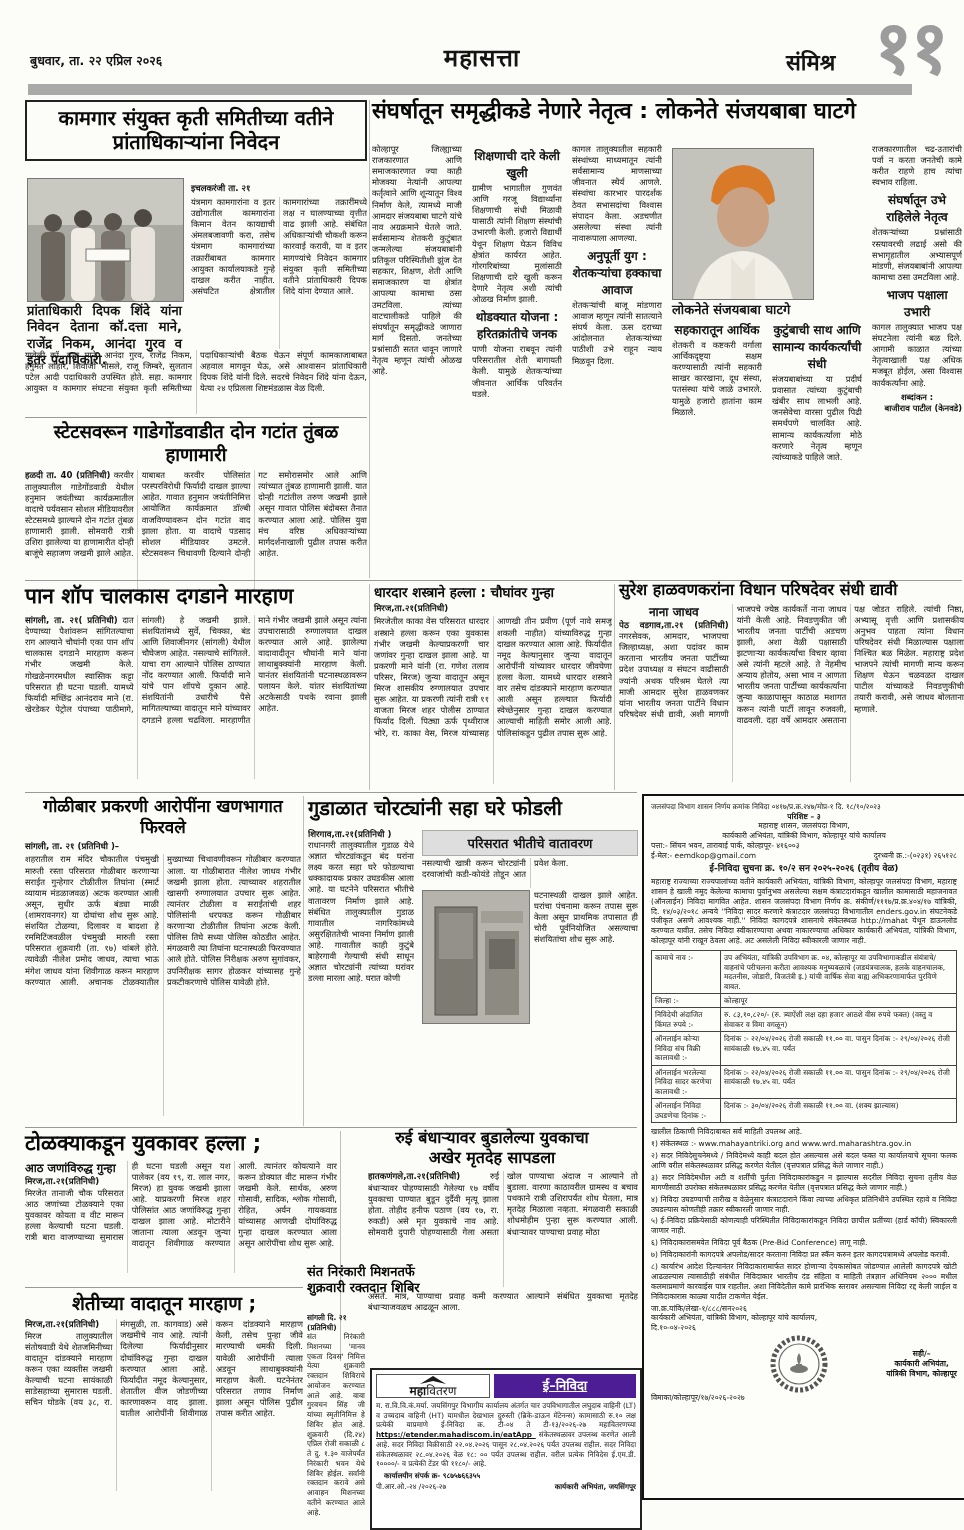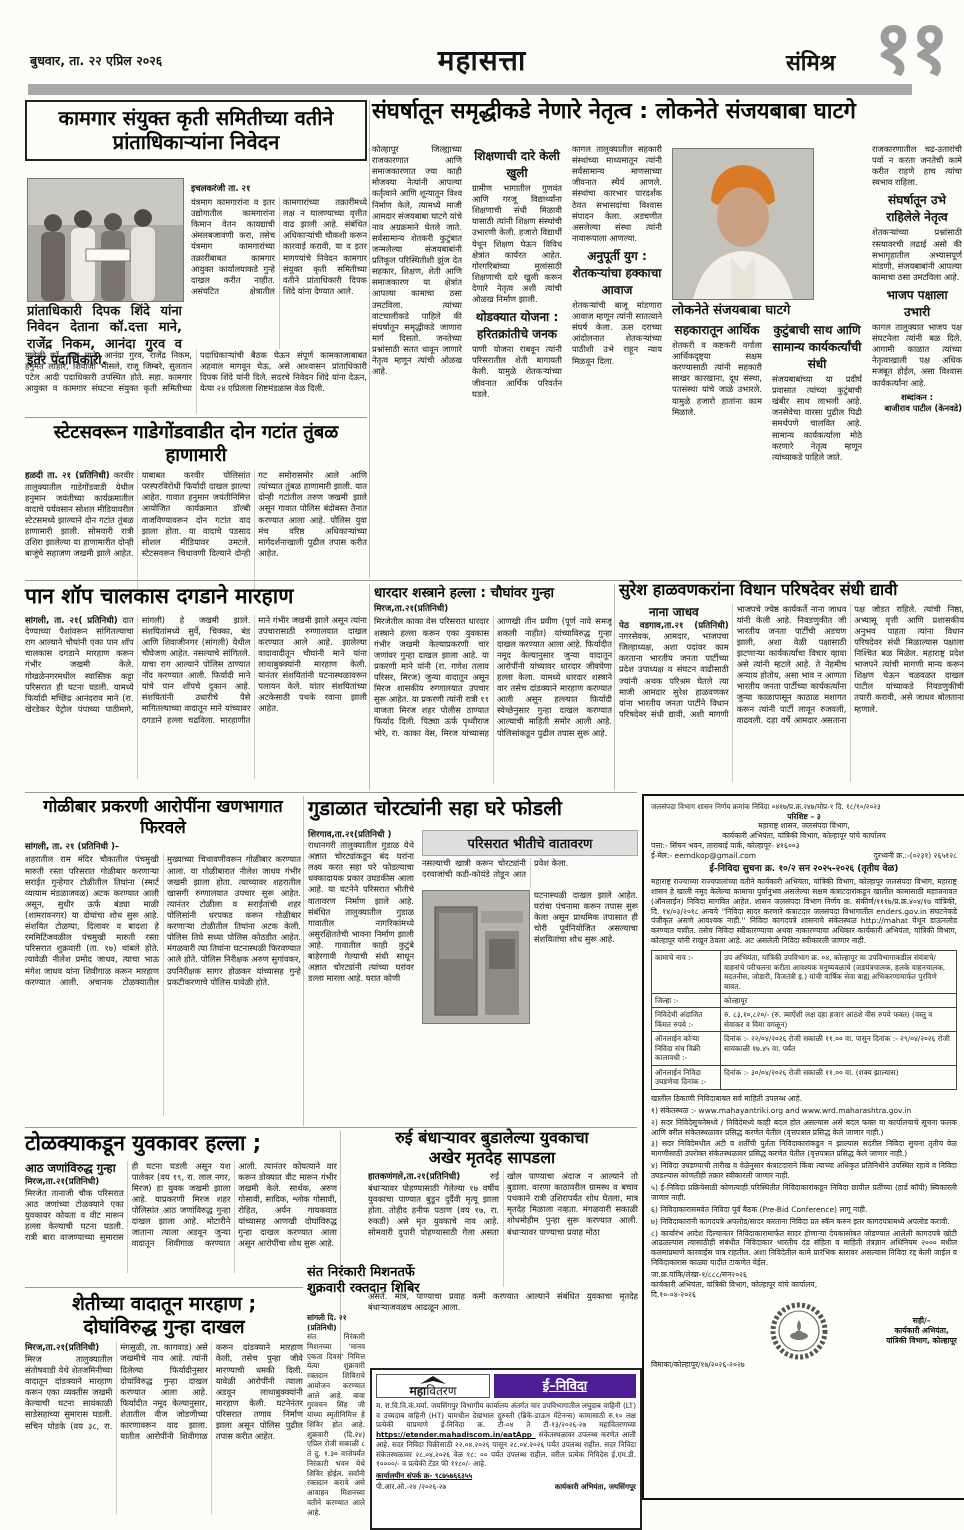--- a/index.html
+++ b/index.html
@@ -33,21 +33,21 @@
             font-weight:bold;font-size:13px;text-decoration:underline;}
   .link{font-weight:bold;text-decoration:underline;}
   .pgnum{font-weight:bold;color:#9c9c9c;font-size:74px;line-height:0.9;letter-spacing:-2px;font-family:"DejaVu Sans",sans-serif;}
 </style>
 </head>
 <body>
 
 <div class="page">
 
   <div class="abs" style="left:30px;top:52px;font-size:12.5px;font-weight:bold;">बुधवार, ता. २२ एप्रिल २०२६</div>
-  <div class="abs center" style="left:382px;top:40px;width:200px;font-size:28px;font-weight:bold;letter-spacing:1px;">महासत्ता</div>
+  <div class="abs center" style="left:382px;top:40px;width:200px;font-size:24px;font-weight:bold;letter-spacing:1px;">महासत्ता</div>
   <div class="abs" style="left:786px;top:46px;font-size:22px;font-weight:bold;">संमिश्र</div>
   <div class="abs pgnum" style="left:874px;top:14px;">११</div>
   <div class="abs" style="left:28px;top:84px;width:884px;height:11px;background:#a9a9a9;"></div>
 
   <div class="abs" style="left:25px;top:100px;width:342px;height:316px;">
     <div class="headbox hl center" style="font-size:20px;">कामगार  संयुक्त कृती समितीच्या वतीने प्रांताधिकाऱ्यांना निवेदन</div>
     <div class="abs" style="left:2px;top:78px;width:155px;height:122px;">
       <div class="photo" style="width:100%;height:100%;">
         <svg width="155" height="122" viewBox="0 0 155 122">
           <rect x="0" y="0" width="155" height="46" fill="#c9c9c2"></rect>
@@ -114,21 +114,21 @@
       <div class="body">कागल तालुक्यात भाजप पक्ष संघटनेला त्यांनी बळ दिले. आगामी काळात त्यांच्या नेतृत्वाखाली पक्ष अधिक मजबूत होईल, असा विश्वास कार्यकर्त्यांना आहे.</div>
       <div class="body" style="font-weight:bold;text-align:center;margin-top:3px;">शब्दांकन :</div>
       <div class="body" style="font-weight:bold;text-align:right;">बाजीराव पाटील (केनवडे)</div>
     </div>
   </div>
 
   <div class="hline" style="left:25px;top:417px;width:342px;"></div>
   <div class="abs" style="left:25px;top:421px;width:342px;height:157px;">
     <div class="hl center" style="font-size:18.5px;">स्टेटसवरून गाडेगोंडवाडीत दोन गटांत तुंबळ हाणामारी</div>
     <div class="body cols3" style="height:122px;margin-top:4px;">
-      <span class="dateline">हळदी ता. २१ (प्रतिनिधी)</span>
+      <span class="dateline">हळदी ता. 40 (प्रतिनिधी)</span>
       <span>करवीर तालुक्यातील गाडेगोंडवाडी येथील हनुमान जयंतीच्या कार्यक्रमातील वादाचे पर्यवसान सोशल मीडियावरील स्टेटसमध्ये झाल्याने दोन गटांत तुंबळ हाणामारी झाली. सोमवारी रात्री उशिरा झालेल्या या हाणामारीत दोन्ही बाजूंचे सहाजण जखमी झाले आहेत. याबाबत करवीर पोलिसांत परस्परविरोधी फिर्यादी दाखल झाल्या आहेत. गावात हनुमान जयंतीनिमित्त आयोजित कार्यक्रमात डॉल्बी वाजविण्यावरून दोन गटांत वाद झाला होता. या वादाचे पडसाद सोशल मीडियावर उमटले. स्टेटसवरून चिथावणी दिल्याने दोन्ही गट समोरासमोर आले आणि त्यांच्यात तुंबळ हाणामारी झाली. यात दोन्ही गटांतील तरुण जखमी झाले असून गावात पोलिस बंदोबस्त तैनात करण्यात आला आहे. पोलिस युवा मंच वरिष्ठ अधिकाऱ्यांच्या मार्गदर्शनाखाली पुढील तपास करीत आहेत.</span>
     </div>
   </div>
 
   <div class="hline" style="left:25px;top:580px;width:937px;"></div>
 
   <div class="abs" style="left:25px;top:584px;width:342px;height:206px;">
     <div class="hl" style="font-size:21px;">पान शॉप चालकास दगडाने मारहाण</div>
     <div class="body cols3" style="height:164px;margin-top:5px;">
       <span class="dateline">सांगली, ता. २१( प्रतिनिधी)</span>
@@ -208,20 +208,24 @@
       <tr>
             <td class="tcell-l">जिल्हा :-</td>
             <td>कोल्हापूर</td>
           </tr>
       <tr>
             <td class="tcell-l">निविदेची अंदाजित किंमत रुपये :-</td>
             <td>रु. ८३,१०,८२०/- (रु. त्र्याऐंशी लक्ष दहा हजार आठशे वीस रुपये फक्त) (वस्तु व सेवाकर व विमा वगळून)</td>
           </tr>
       <tr>
             <td class="tcell-l">ऑनलाईन कोऱ्या निविदा संच विक्री कालावधी :-</td>
+            <td>दिनांक :- २२/०४/२०२६ रोजी सकाळी ११.०० वा. पासुन दिनांक :- २९/०४/२०२६ रोजी सायंकाळी १७.४५ वा. पर्यंत</td>
+          </tr>
+      <tr>
+            <td class="tcell-l">ऑनलाईन भरलेल्या निविदा सादर करणेचा कालावधी :-</td>
             <td>दिनांक :- २२/०४/२०२६ रोजी सकाळी ११.०० वा. पासुन दिनांक :- २९/०४/२०२६ रोजी सायंकाळी १७.४५ वा. पर्यंत</td>
           </tr>
       <tr>
             <td class="tcell-l">ऑनलाईन निविदा उघडणेचा दिनांक :-</td>
             <td>दिनांक :- ३०/०४/२०२६ रोजी सकाळी ११.०० वा. (शक्य झाल्यास)</td>
           </tr>
     </tbody>
       </table>
     <div>खालील ठिकाणी निविदाबाबत सर्व माहिती उपलब्ध आहे.</div>
     <ul class="tlist">
@@ -273,21 +277,20 @@
     <div class="body cols2" style="height:116px;margin-top:4px;margin-left:22px;">
       <span class="dateline">हातकणंगले,ता.२१(प्रतिनिधी)</span>
       <span>रुई बंधाऱ्यावर पोहण्यासाठी गेलेल्या १७ वर्षीय युवकाचा पाण्यात बुडून दुर्दैवी मृत्यू झाला होता. तोहीद हनीफ पठाण (वय १७, रा. रुकडी) असे मृत युवकाचे नाव आहे. सोमवारी दुपारी पोहण्यासाठी गेला असता खोल पाण्याचा अंदाज न आल्याने तो बुडाला. वारणा काठावरील ग्रामस्थ व बचाव पथकाने रात्री उशिरापर्यंत शोध घेतला, मात्र मृतदेह मिळाला नव्हता. मंगळवारी सकाळी शोधमोहीम पुन्हा सुरू करण्यात आली. बंधाऱ्यावर पाण्याचा प्रवाह मोठा</span>
     </div>
     <div class="body" style="margin-left:22px;margin-top:4px;height:40px;">असते. मात्र, पाण्याचा प्रवाह कमी करण्यात आल्याने संबंधित युवकाचा मृतदेह बंधाऱ्याजवळच आढळून आला.</div>
   </div>
 
   <div class="hline" style="left:25px;top:1287px;width:278px;"></div>
   <div class="abs" style="left:25px;top:1292px;width:278px;height:236px;">
     <div class="hl center" style="font-size:19px;">शेतीच्या वादातून मारहाण ;</div>
-    <div class="hl center" style="font-size:19px;">दोघांविरुद्ध गुन्हा दाखल</div>
     <div class="body cols3" style="height:172px;margin-top:4px;">
       <span class="dateline">मिरज,ता.२१(प्रतिनिधी)</span>
       <span>मिरज तालुक्यातील संतोषवाडी येथे शेतजमिनीच्या वादातून दांडक्याने मारहाण करून एका व्यक्तीस जखमी केल्याची घटना सायंकाळी साडेसहाच्या सुमारास घडली. सचिन घोडके (वय ३८, रा. मंगसुळी, ता. कागवाड) असे जखमीचे नाव आहे. त्यांनी दिलेल्या फिर्यादीनुसार दोघांविरुद्ध गुन्हा दाखल करण्यात आला आहे. फिर्यादीत नमूद केल्यानुसार, शेतातील वीज जोडणीच्या कारणावरून वाद झाला. यातील आरोपींनी शिवीगाळ करून दांडक्याने मारहाण केली, तसेच पुन्हा जीवे मारण्याची धमकी दिली. यावेळी आरोपींनी त्याला अडवून लाथाबुक्क्यांनी मारहाण केली. घटनेनंतर परिसरात तणाव निर्माण झाला असून पोलिस पुढील तपास करीत आहेत.</span>
     </div>
   </div>
 
   <div class="abs" style="left:307px;top:1264px;width:154px;">
     <div class="hl" style="font-size:13px;">संत निरंकारी मिशनतर्फे</div>
     <div class="hl" style="font-size:13px;">शुक्रवारी रक्तदान शिबिर</div>
   </div>
@@ -306,21 +309,21 @@
           <span style="font-weight:bold;">महा</span><span>वितरण</span>
         </div>
       </div>
       <div class="mv-black">ई–निविदा</div>
     </div>
     <div style="text-align:justify;">
       <span>म. रा.वि.वि.कं.मर्या. जयसिंगपुर विभागीय कार्यालय अंतर्गत चार उपविभागातील लघुदाब वाहिनी (LT) व उच्चदाब वाहिनी (HT) यामधील देखभाल दुरुस्ती (ब्रिके-डाऊन मेंटेनन्स) कामासाठी रु.१० लक्ष प्रत्येकी याप्रमाणे ई-निविदा क्र. टी-०४ ते टी-१३/२०२६-२७ महावितरणच्या</span>
       <span class="link">https://etender.mahadiscom.in/eatApp_</span>
       <span>संकेतस्थळावर उपलब्ध करणेत आली आहे. सदर निविदा विक्रीसाठी २२.०४.२०२६ पासून २८.०४.२०२६ पर्यंत उपलब्ध राहील. सदर निविदा संकेतस्थळावर २८.०४.२०२६ वेळ १८: ०० पर्यंत उपलब्ध राहील. वरील प्रत्येक निविदेस ई.एम.डी. १००००/- व प्रत्येकी टेंडर फी ११८०/- आहे.</span>
     </div>
-    <div style="font-weight:bold;text-decoration:underline;margin-top:2px;">कार्यालयीन संपर्क क्र- ९८७५७६६३५५</div>
+    <div style="font-weight:bold;margin-top:2px;margin-left:8px;">कार्यालयीन संपर्क क्र- ९८७५७६६३५५</div>
     <div style="display:flex;justify-content:space-between;margin-top:1px;">
       <span>पी.आर.ओ.-२४ /२०२६-२७</span>
       <span style="font-weight:bold;">कार्यकारी अभियंता, जयसिंगपूर</span>
     </div>
   </div>
 
   <div class="vline" style="left:369px;top:100px;height:478px;"></div>
 
 </div>
 

